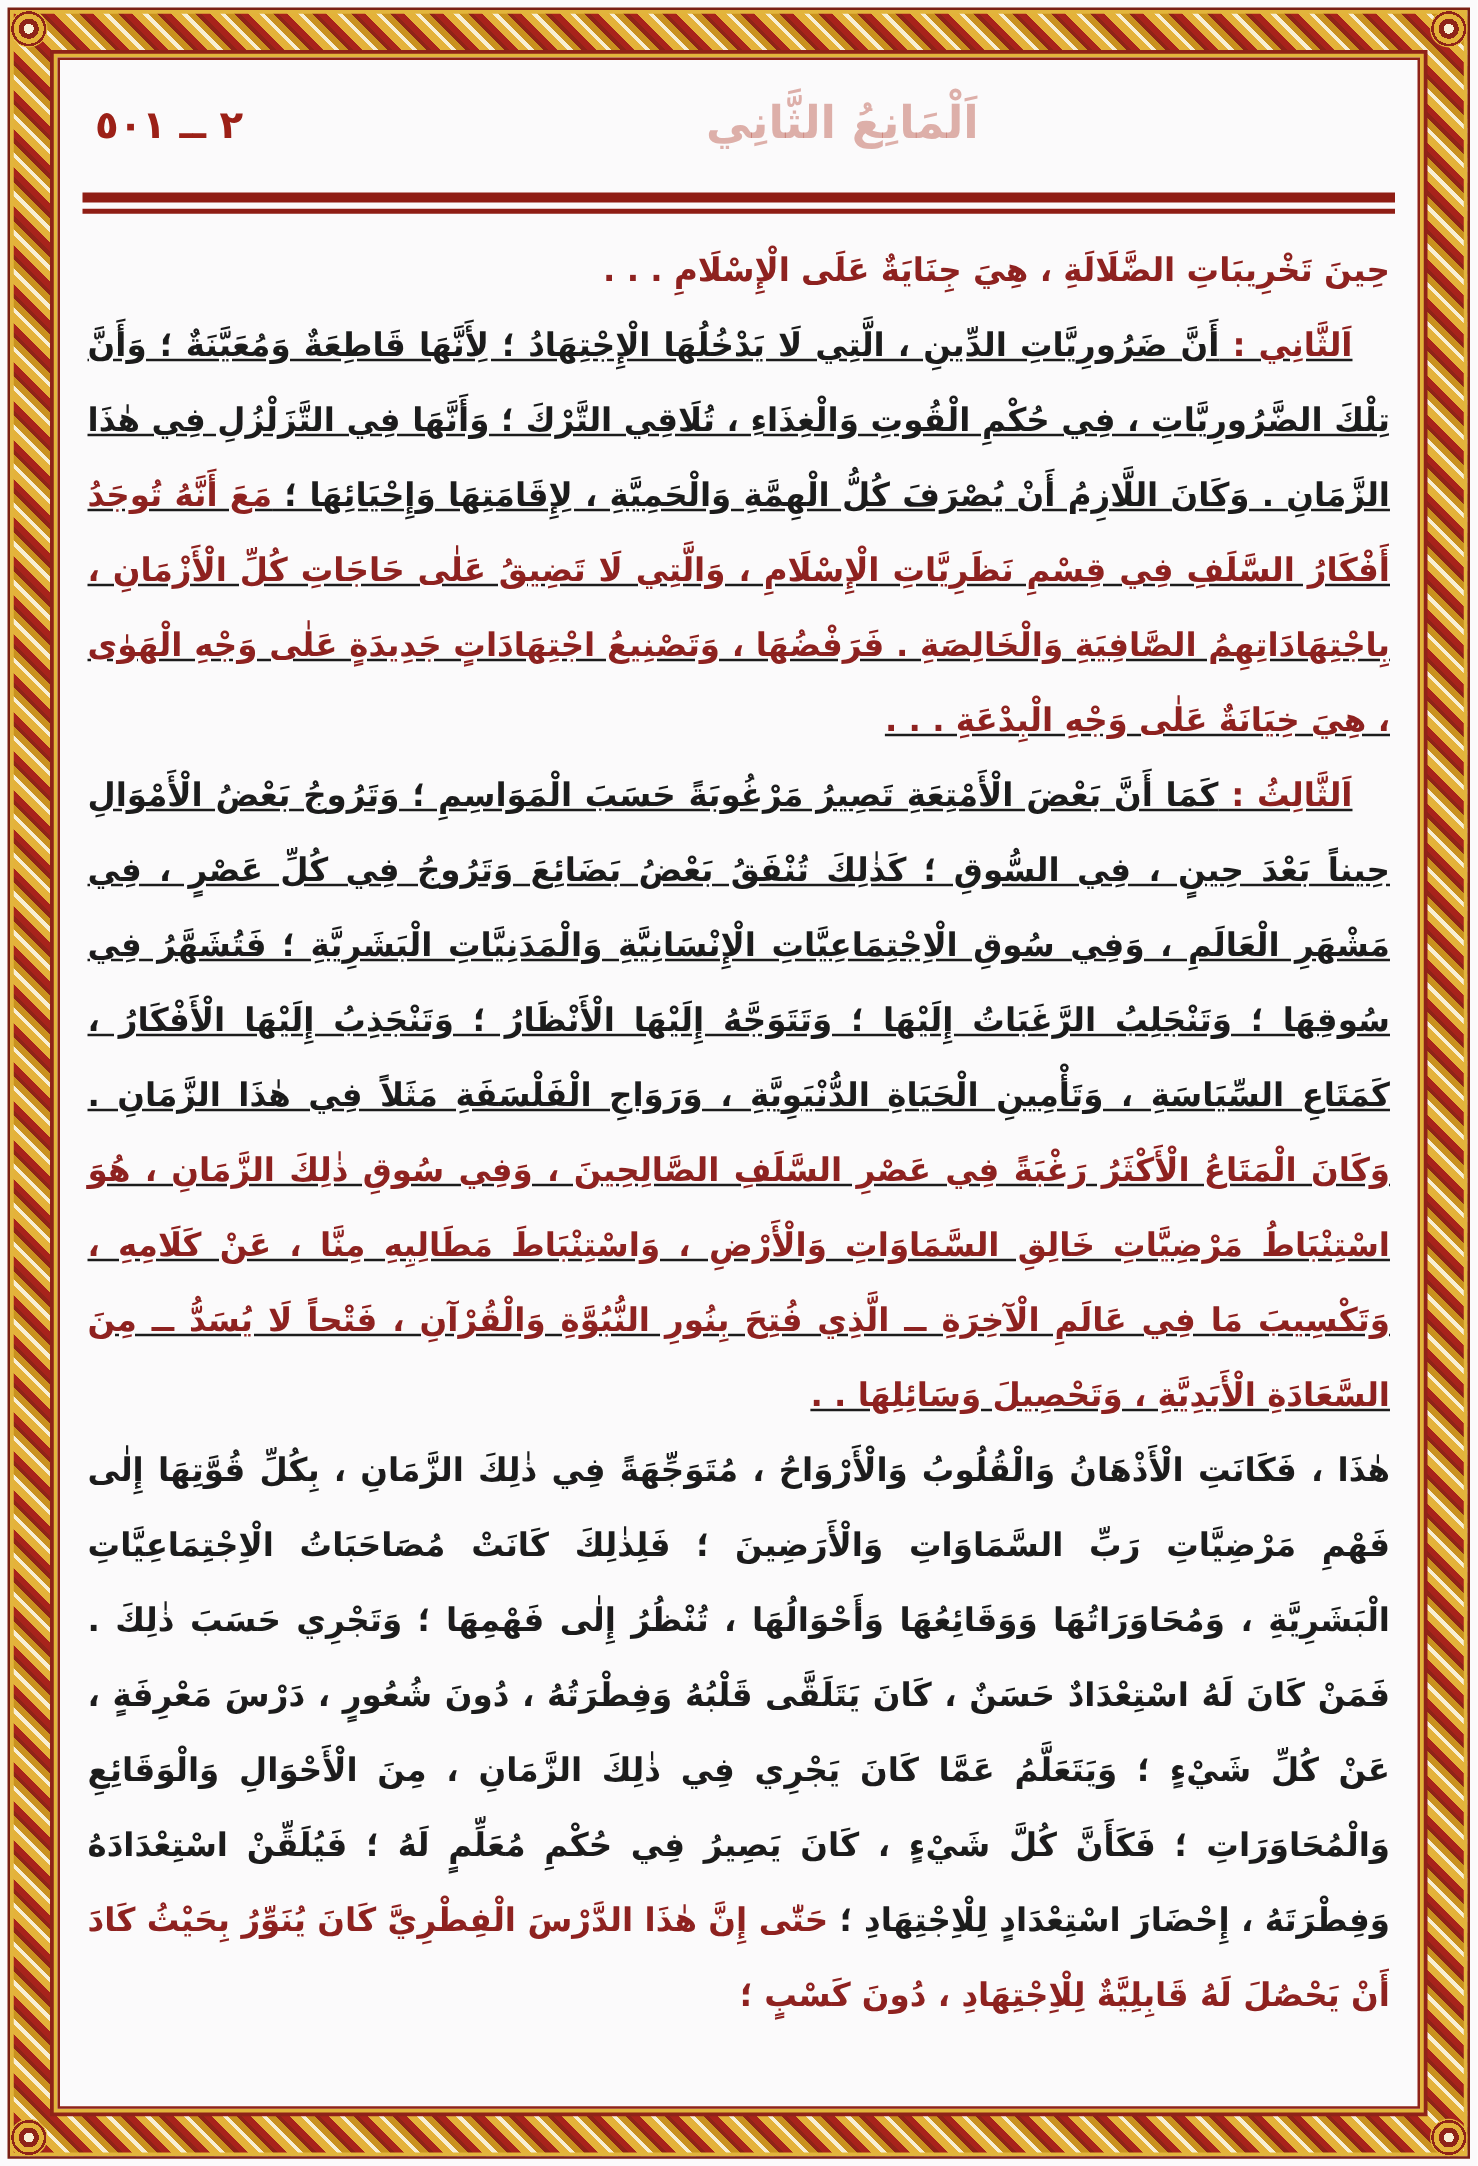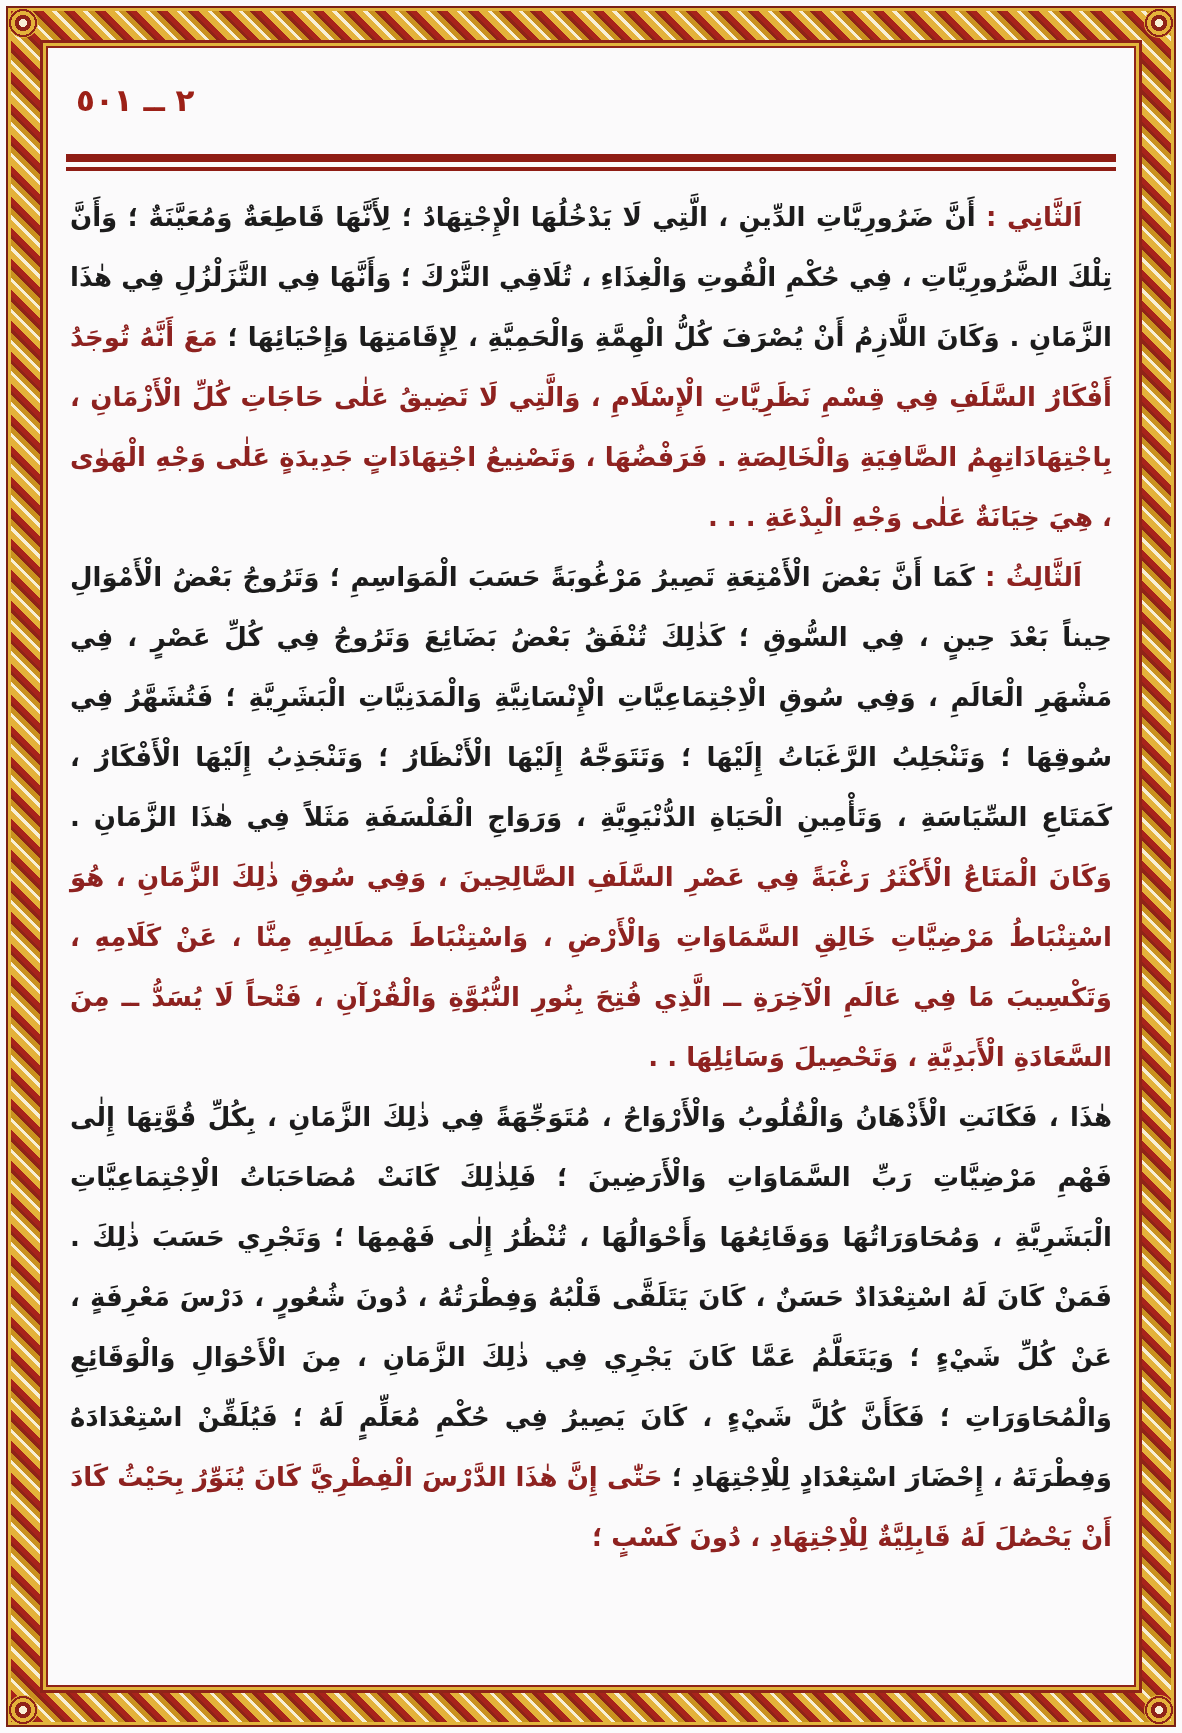--- a/index.html
+++ b/index.html
@@ -61,50 +61,52 @@
   
   main{
     padding:16px 22px 0 22px;
     direction:rtl;
     text-align:justify;
     font-size:26px;font-weight:bold;
     line-height:60px;
     color:#1c1c1c;
   }
   main p{margin:0;}
-  p.indent{text-indent:30px;}
+  p.indent{text-indent:30px;text-decoration:underline;}
   .red{color:#8e2220;}
   .black{color:#1c1c1c;}
 </style>
 </head>
 <body>
 
 <div class="page">
 
   <div class="frame"></div>
   <div class="corner tl"></div>
   <div class="corner tr"></div>
   <div class="corner bl"></div>
   <div class="corner br"></div>
 
   <div class="inner">
 
     <header>
       <div class="page-num">٢ ــ ٥٠١</div>
       <div class="title-wrap">
+        <span class="ghost">اَلْمَانِعُ الثَّانِي</span>
       </div>
     </header>
 
     <div class="rule">
       <div class="rule-thick"></div>
       <div class="rule-thin"></div>
     </div>
 
     <main>
 
+      <p class="red">حِينَ تَخْرِيبَاتِ الضَّلَالَةِ ، هِيَ جِنَايَةٌ عَلَى الْإِسْلَامِ . . .</p>
 
       <p class="indent"><span class="red">اَلثَّانِي : </span><span class="black">أَنَّ ضَرُورِيَّاتِ الدِّينِ ، الَّتِي لَا يَدْخُلُهَا الْإِجْتِهَادُ ؛ لِأَنَّهَا قَاطِعَةٌ وَمُعَيَّنَةٌ ؛ وَأَنَّ تِلْكَ الضَّرُورِيَّاتِ ، فِي حُكْمِ الْقُوتِ وَالْغِذَاءِ ، تُلَاقِي التَّرْكَ ؛ وَأَنَّهَا فِي التَّزَلْزُلِ فِي هٰذَا الزَّمَانِ . وَكَانَ اللَّازِمُ أَنْ يُصْرَفَ كُلُّ الْهِمَّةِ وَالْحَمِيَّةِ ، لِإِقَامَتِهَا وَإِحْيَائِهَا ؛ </span><span class="red">مَعَ أَنَّهُ تُوجَدُ أَفْكَارُ السَّلَفِ فِي قِسْمِ نَظَرِيَّاتِ الْإِسْلَامِ ، وَالَّتِي لَا تَضِيقُ عَلٰى حَاجَاتِ كُلِّ الْأَزْمَانِ ، بِاجْتِهَادَاتِهِمُ الصَّافِيَةِ وَالْخَالِصَةِ . فَرَفْضُهَا ، وَتَصْنِيعُ اجْتِهَادَاتٍ جَدِيدَةٍ عَلٰى وَجْهِ الْهَوٰى ، هِيَ خِيَانَةٌ عَلٰى وَجْهِ الْبِدْعَةِ . . .</span></p>
 
       <p class="indent"><span class="red">اَلثَّالِثُ : </span><span class="black">كَمَا أَنَّ بَعْضَ الْأَمْتِعَةِ تَصِيرُ مَرْغُوبَةً حَسَبَ الْمَوَاسِمِ ؛ وَتَرُوجُ بَعْضُ الْأَمْوَالِ حِيناً بَعْدَ حِينٍ ، فِي السُّوقِ ؛ كَذٰلِكَ تُنْفَقُ بَعْضُ بَضَائِعَ وَتَرُوجُ فِي كُلِّ عَصْرٍ ، فِي مَشْهَرِ الْعَالَمِ ، وَفِي سُوقِ الْاِجْتِمَاعِيَّاتِ الْإِنْسَانِيَّةِ وَالْمَدَنِيَّاتِ الْبَشَرِيَّةِ ؛ فَتُشَهَّرُ فِي سُوقِهَا ؛ وَتَنْجَلِبُ الرَّغَبَاتُ إِلَيْهَا ؛ وَتَتَوَجَّهُ إِلَيْهَا الْأَنْظَارُ ؛ وَتَنْجَذِبُ إِلَيْهَا الْأَفْكَارُ ، كَمَتَاعِ السِّيَاسَةِ ، وَتَأْمِينِ الْحَيَاةِ الدُّنْيَوِيَّةِ ، وَرَوَاجِ الْفَلْسَفَةِ مَثَلاً فِي هٰذَا الزَّمَانِ . </span><span class="red">وَكَانَ الْمَتَاعُ الْأَكْثَرُ رَغْبَةً فِي عَصْرِ السَّلَفِ الصَّالِحِينَ ، وَفِي سُوقِ ذٰلِكَ الزَّمَانِ ، هُوَ اسْتِنْبَاطُ مَرْضِيَّاتِ خَالِقِ السَّمَاوَاتِ وَالْأَرْضِ ، وَاسْتِنْبَاطَ مَطَالِبِهِ مِنَّا ، عَنْ كَلَامِهِ ، وَتَكْسِيبَ مَا فِي عَالَمِ الْآخِرَةِ ــ الَّذِي فُتِحَ بِنُورِ النُّبُوَّةِ وَالْقُرْآنِ ، فَتْحاً لَا يُسَدُّ ــ مِنَ السَّعَادَةِ الْأَبَدِيَّةِ ، وَتَحْصِيلَ وَسَائِلِهَا . .</span></p>
 
       <p><span class="black">هٰذَا ، فَكَانَتِ الْأَذْهَانُ وَالْقُلُوبُ وَالْأَرْوَاحُ ، مُتَوَجِّهَةً فِي ذٰلِكَ الزَّمَانِ ، بِكُلِّ قُوَّتِهَا إِلٰى فَهْمِ مَرْضِيَّاتِ رَبِّ السَّمَاوَاتِ وَالْأَرَضِينَ ؛ فَلِذٰلِكَ كَانَتْ مُصَاحَبَاتُ الْاِجْتِمَاعِيَّاتِ الْبَشَرِيَّةِ ، وَمُحَاوَرَاتُهَا وَوَقَائِعُهَا وَأَحْوَالُهَا ، تُنْظُرُ إِلٰى فَهْمِهَا ؛ وَتَجْرِي حَسَبَ ذٰلِكَ . فَمَنْ كَانَ لَهُ اسْتِعْدَادٌ حَسَنٌ ، كَانَ يَتَلَقَّى قَلْبُهُ وَفِطْرَتُهُ ، دُونَ شُعُورٍ ، دَرْسَ مَعْرِفَةٍ ، عَنْ كُلِّ شَيْءٍ ؛ وَيَتَعَلَّمُ عَمَّا كَانَ يَجْرِي فِي ذٰلِكَ الزَّمَانِ ، مِنَ الْأَحْوَالِ وَالْوَقَائِعِ وَالْمُحَاوَرَاتِ ؛ فَكَأَنَّ كُلَّ شَيْءٍ ، كَانَ يَصِيرُ فِي حُكْمِ مُعَلِّمٍ لَهُ ؛ فَيُلَقِّنْ اسْتِعْدَادَهُ وَفِطْرَتَهُ ، إِحْضَارَ اسْتِعْدَادٍ لِلْاِجْتِهَادِ ؛ </span><span class="red">حَتّٰى إِنَّ هٰذَا الدَّرْسَ الْفِطْرِيَّ كَانَ يُنَوِّرُ بِحَيْثُ كَادَ أَنْ يَحْصُلَ لَهُ قَابِلِيَّةٌ لِلْاِجْتِهَادِ ، دُونَ كَسْبٍ ؛</span></p>
 
     </main>
   </div>
 </div>

